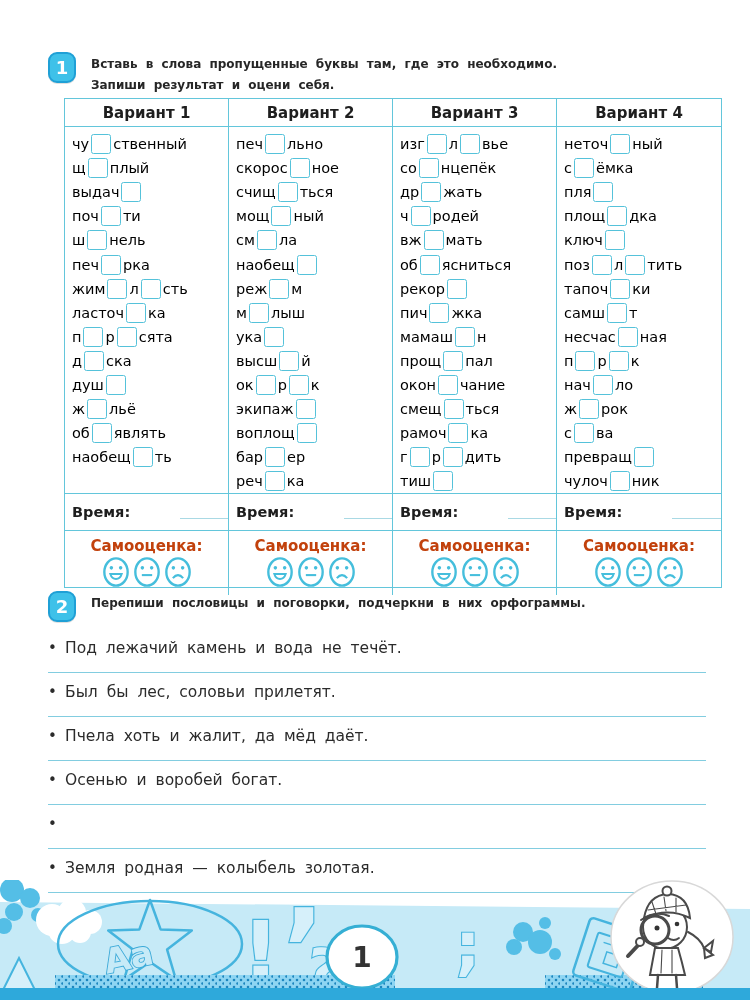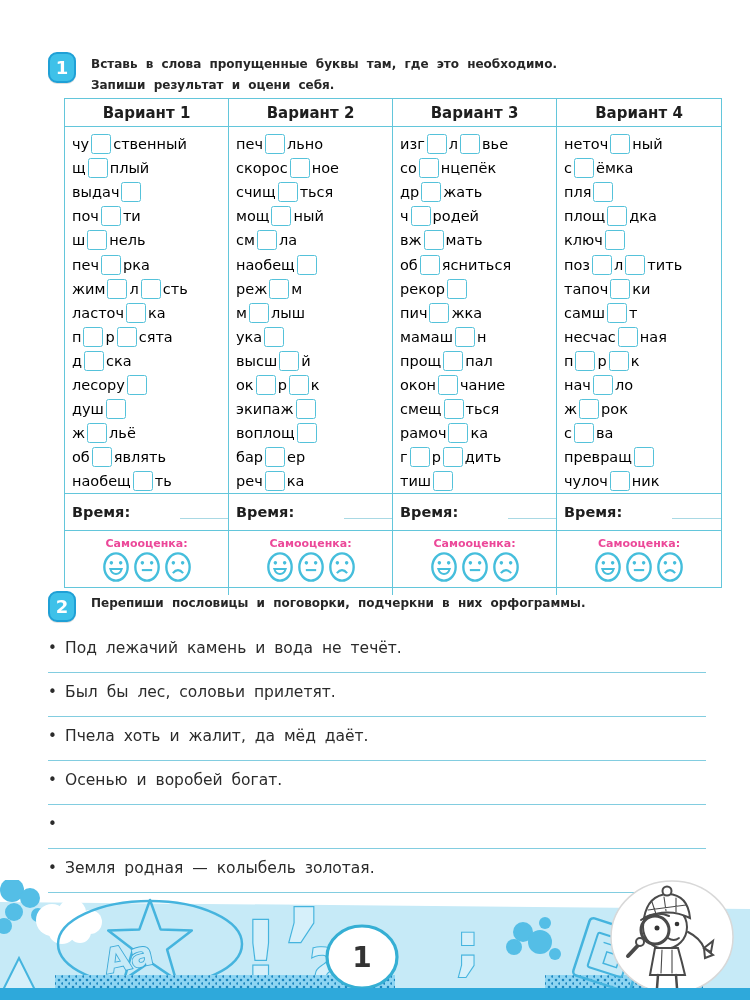--- a/index.html
+++ b/index.html
@@ -37,21 +37,21 @@
   .word-row { height:24.1px; flex:none; display:flex; align-items:center; font-size:14.5px; color:#000000; }
   .word-text { white-space:pre; }
   .letter-box { width:20px; height:20px; flex:none; box-sizing:border-box;
     border:1.6px solid #55c2da; border-radius:2.5px; background:#fff; margin:0 2px; }
   .time-row { height:36px; flex:none; border-top:1px solid #63c6db;
     display:flex; align-items:center; padding-left:7px;
     font-size:14.5px; font-weight:bold; color:#1e1e1e;gap:44px; }
   .time-line { display:inline-block; width:60px; height:13px; margin-left:6px;
     border-bottom:1.5px solid #a9d9e4; }
   .assess-row { height:64px; flex:none; border-top:1px solid #63c6db; text-align:center; }
-  .assess-label { font-weight:bold; font-size:11px; color:#ec4899; margin-top:6px; }
+  .assess-label { font-weight:bold; font-size:15px; color:#c2410c; margin-top:6px; }
   .smileys { display:flex; justify-content:center; gap:1px; margin-top:1px; }
 
   
   .proverbs { position:absolute; top:629px; left:48px; width:658px; }
   .proverb-text { display:flex; font-size:15.5px; color:#2b2b2b; word-spacing:4px;
     margin-top:9px; line-height:21px; }
   .bullet { flex:none; width:17px; font-size:15px; }
   .write-line { height:0; border-bottom:1.2px solid #82cde0; margin-top:13px; }
 
   
@@ -117,24 +117,20 @@
             <span class="word-text">п</span>
             <span class="letter-box"></span>
             <span class="word-text">р</span>
             <span class="letter-box"></span>
             <span class="word-text">сята</span>
           </div>
           <div class="word-row">
             <span class="word-text">д</span>
             <span class="letter-box"></span>
             <span class="word-text">ска</span>
-          </div>
-          <div class="word-row">
-            <span class="word-text">лесору</span>
-            <span class="letter-box"></span>
           </div>
           <div class="word-row">
             <span class="word-text">душ</span>
             <span class="letter-box"></span>
           </div>
           <div class="word-row">
             <span class="word-text">ж</span>
             <span class="letter-box"></span>
             <span class="word-text">льё</span>
           </div>

